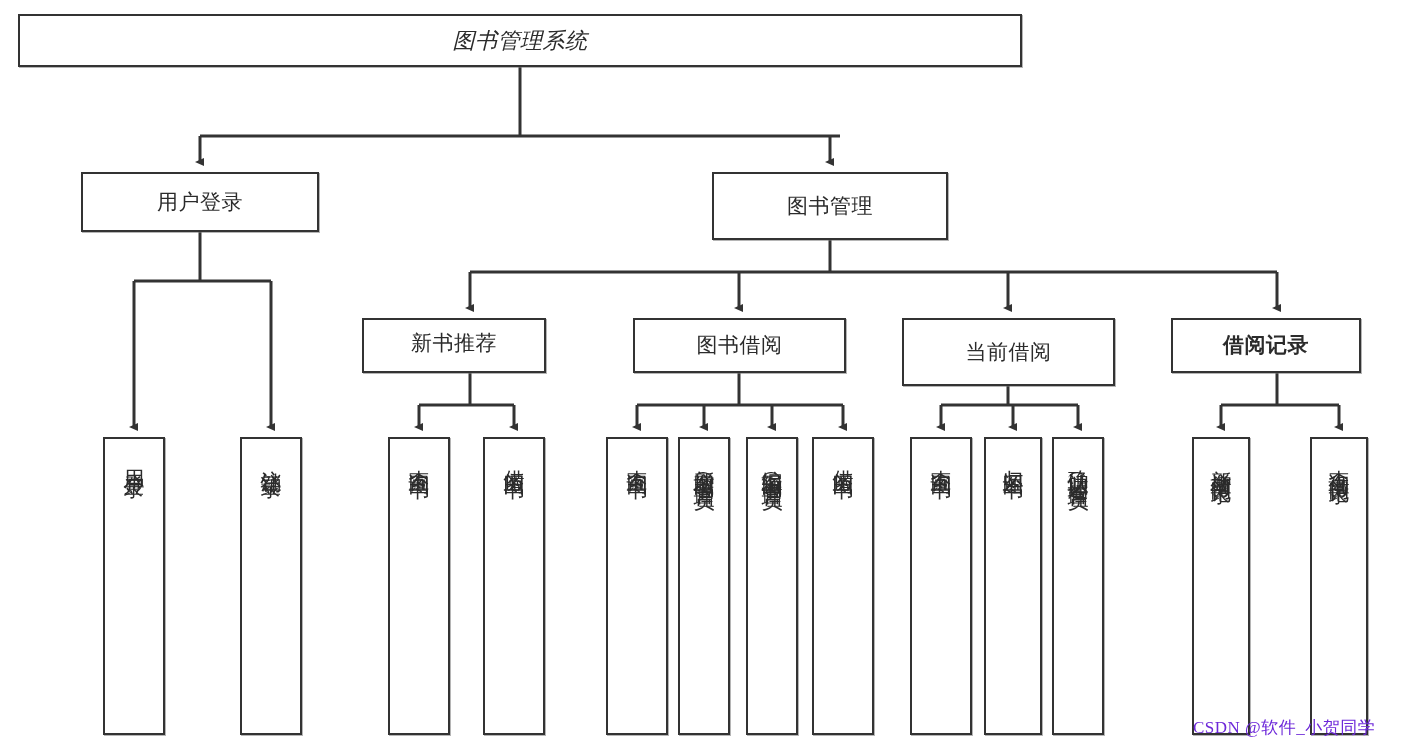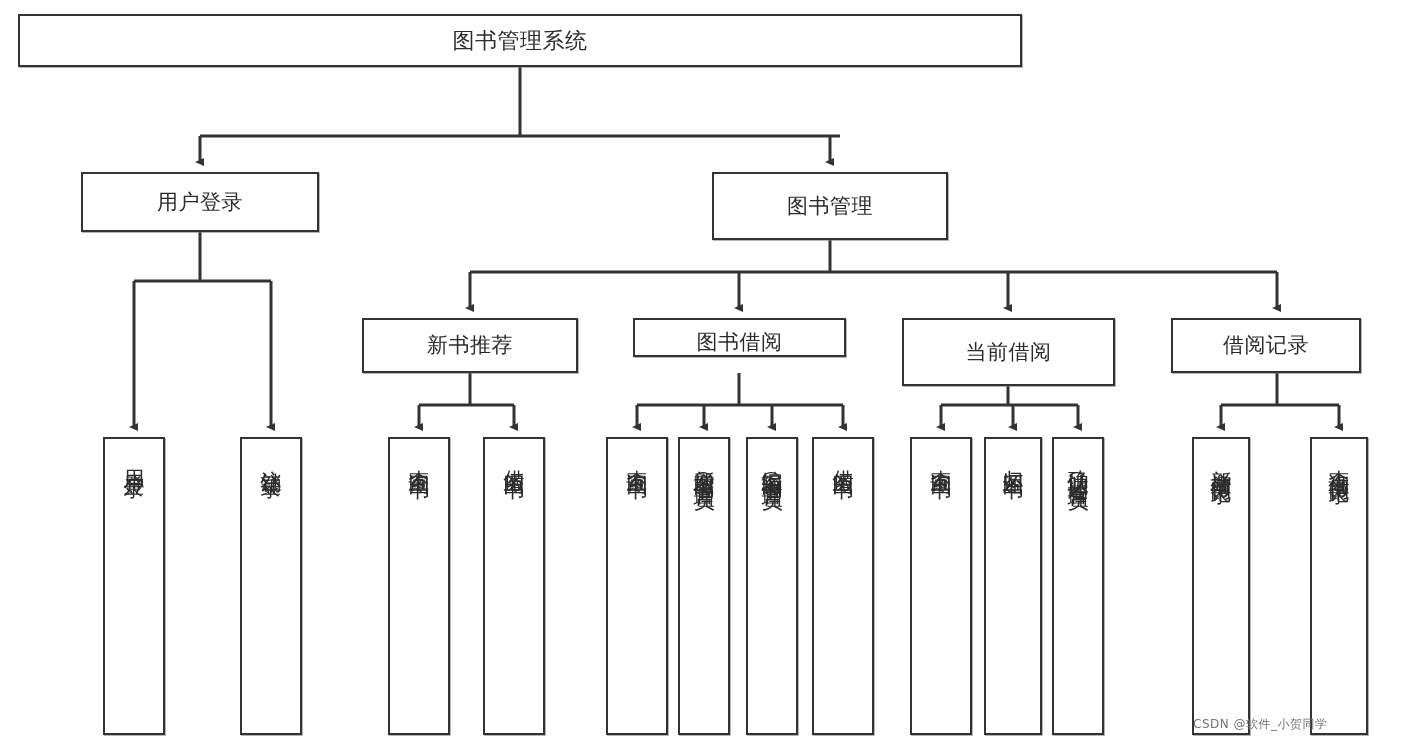--- a/index.html
+++ b/index.html
@@ -56,25 +56,26 @@
   .node.vert .label {
     writing-mode: vertical-rl;
     text-orientation: upright;
     font-size: 21px;
     line-height: 1.05;
     letter-spacing: 3px;
     white-space: nowrap;
   }
   .watermark {
     position: absolute;
-    font-size: 12px;
-    color: #737373;
+    font-size: 17px;
+    color: #6d28d9;
     white-space: nowrap;
     letter-spacing: 0.5px;
     user-select: none;
+    font-family: Liberation Serif, serif;
   }
 </style>
 </head>
 <body>
 
 <div id="canvas">
 
   <svg class="wires" viewBox="0 0 1405 747" xmlns="http://www.w3.org/2000/svg">
     <defs>
       <marker id="arrow" markerWidth="10" markerHeight="10" refX="5" refY="5" orient="auto" markerUnits="userSpaceOnUse">
@@ -118,41 +119,41 @@
       <path d="M1013,405 L1013,427" marker-end="url(#arrow)"></path>
       <path d="M1078,405 L1078,427" marker-end="url(#arrow)"></path>
 
       <path d="M1277,373 L1277,405"></path>
       <path d="M1221,405 L1339,405"></path>
       <path d="M1221,405 L1221,427" marker-end="url(#arrow)"></path>
       <path d="M1339,405 L1339,427" marker-end="url(#arrow)"></path>
     </g>
   </svg>
 
-  <div class="node root horiz" id="node-root" style="left: 18px; top: 14px; width: 1004px; height: 53px;">
+  <div class="node root horiz" id="node-root" style="left: 18px; top: 14px; width: 1004px; height: 53px; font-style: italic;">
     <span class="label">图书管理系统</span>
   </div>
 
   <div class="node horiz" id="node-l1-0" style="left: 81px; top: 172px; width: 238px; height: 60px;">
     <span class="label">用户登录</span>
   </div>
   <div class="node horiz" id="node-l1-1" style="left: 712px; top: 172px; width: 236px; height: 68px;">
     <span class="label">图书管理</span>
   </div>
 
-  <div class="node horiz" id="node-l2-0" style="left: 362px; top: 318px; width: 216px; height: 55px;">
+  <div class="node horiz" id="node-l2-0" style="left: 362px; top: 318px; width: 184px; height: 55px; font-family: Liberation Mono, monospace;">
     <span class="label">新书推荐</span>
   </div>
-  <div class="node horiz" id="node-l2-1" style="left: 633px; top: 318px; width: 213px; height: 39px; align-items: flex-end;">
+  <div class="node horiz" id="node-l2-1" style="left: 633px; top: 318px; width: 213px; height: 55px;">
     <span class="label">图书借阅</span>
   </div>
   <div class="node horiz" id="node-l2-2" style="left: 902px; top: 318px; width: 213px; height: 68px;">
     <span class="label">当前借阅</span>
   </div>
-  <div class="node horiz" id="node-l2-3" style="left: 1171px; top: 318px; width: 190px; height: 55px;">
+  <div class="node horiz" id="node-l2-3" style="left: 1171px; top: 318px; width: 190px; height: 55px; font-weight: bold;">
     <span class="label">借阅记录</span>
   </div>
 
   <div class="node vert" id="node-l3-0" style="left: 103px; top: 437px; width: 62px; height: 298px;">
     <span class="label">用户登录</span>
   </div>
   <div class="node vert" id="node-l3-1" style="left: 240px; top: 437px; width: 62px; height: 298px;">
     <span class="label">注销登录</span>
   </div>
   <div class="node vert" id="node-l3-2" style="left: 388px; top: 437px; width: 62px; height: 298px;">

